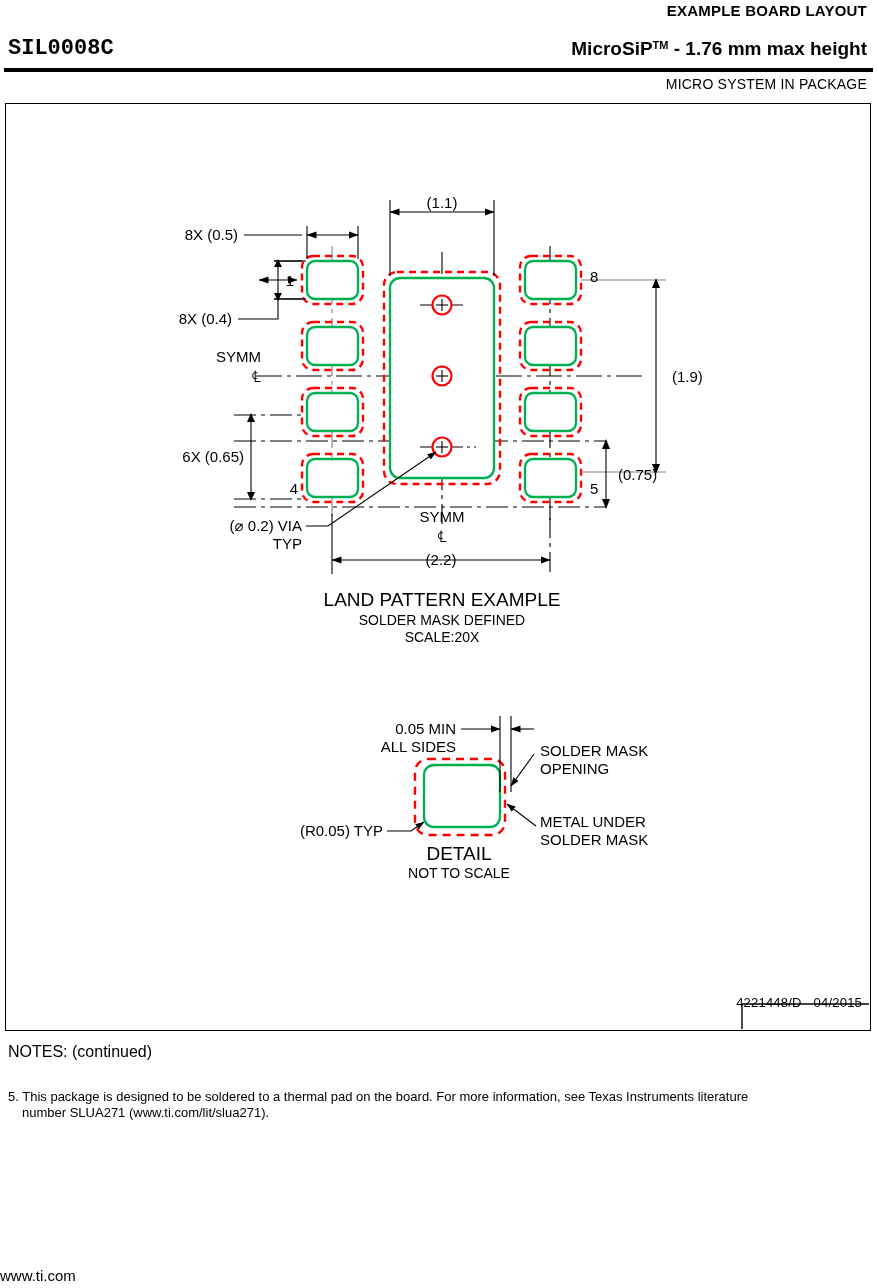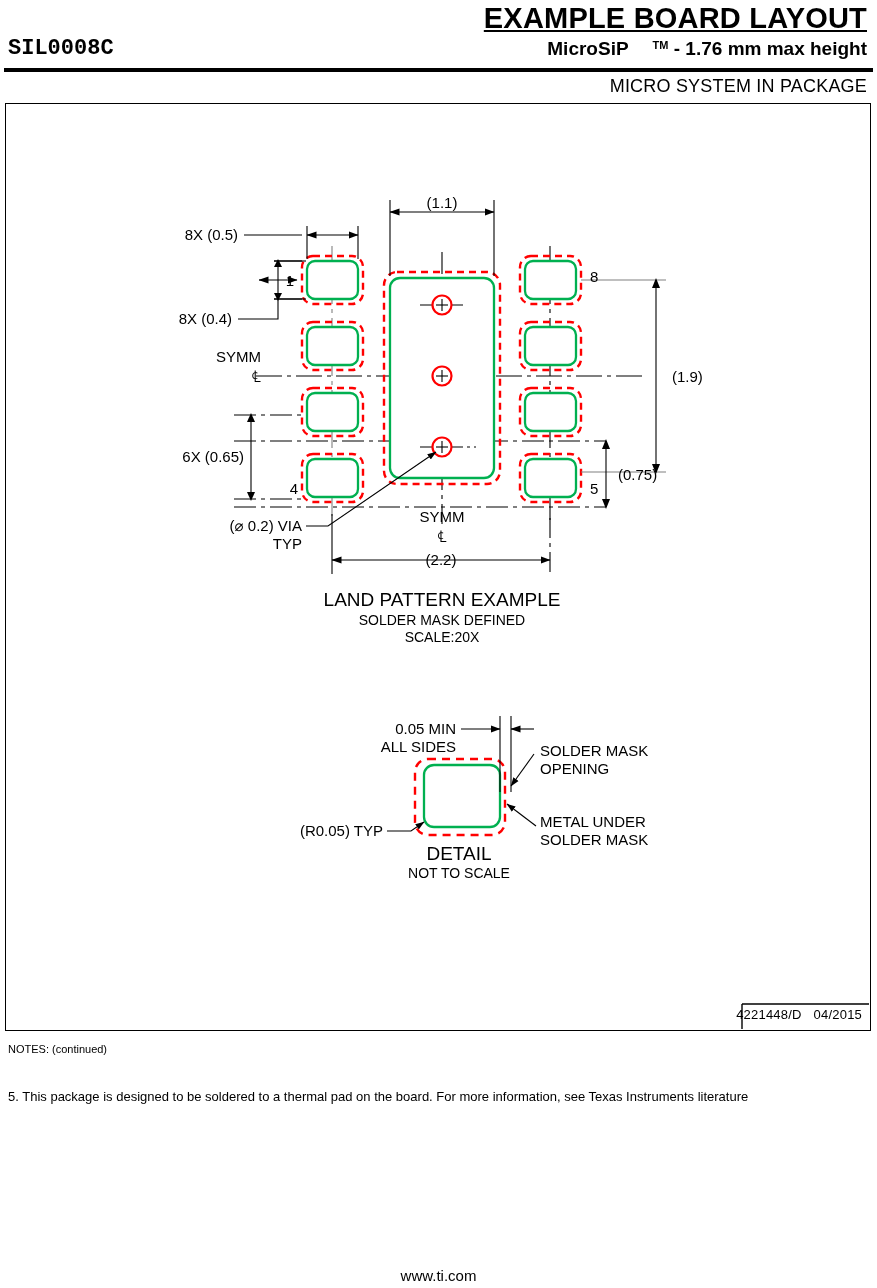--- a/index.html
+++ b/index.html
@@ -21,25 +21,24 @@
     left: 0; top: 0;
     width: 877px;
     height: 1288px;
   }
 
   
   .hdr-title {
     position: absolute;
     right: 10px;
     top: 2px;
-    font-size: 29px;
+    font-size: 15px;
     font-weight: bold;
     letter-spacing: 0.2px;
     white-space: nowrap;
-    text-decoration: underline;
   }
   .hdr-partnum {
     position: absolute;
     left: 8px;
     top: 36px;
     font-size: 22px;
     font-weight: bold;
     letter-spacing: 0px;
     white-space: nowrap;
     font-family: Liberation Mono, monospace;
@@ -49,35 +48,34 @@
     right: 10px;
     top: 38px;
     font-size: 19px;
     font-weight: bold;
     white-space: nowrap;
   }
   .hdr-pkg .tm {
     font-size: 11px;
     vertical-align: 0.55em;
     font-weight: bold;
-    padding-left: 24px;
   }
   .hdr-rule {
     position: absolute;
     left: 4px;
     top: 68px;
     width: 869px;
     height: 4px;
     background: #000;
   }
   .hdr-sub {
     position: absolute;
     right: 10px;
     top: 76px;
-    font-size: 18px;
+    font-size: 14px;
     letter-spacing: 0.2px;
     white-space: nowrap;
   }
 
   
   #frame {
     position: absolute;
     left: 5px;
     top: 103px;
     width: 866px;
@@ -87,33 +85,33 @@
     background: #fff;
   }
   #frame svg {
     display: block;
   }
 
   
   .docnum {
     position: absolute;
     right: 8px;
-    bottom: 8px;
+    bottom: 20px;
     font-size: 13px;
     white-space: nowrap;
     letter-spacing: 0.2px;
   }
   .docnum .sep { display: inline-block; width: 12px; }
 
   
   .notes-head {
     position: absolute;
     left: 8px;
     top: 1043px;
-    font-size: 11px;
+    font-size: 16px;
   }
   .note-item {
     position: absolute;
     left: 8px;
     top: 1089px;
     width: 860px;
     font-size: 13px;
     line-height: 1.25;
   }
   .note-item .note-num { }
@@ -121,21 +119,20 @@
     display: block;
     padding-left: 14px;
   }
 
   
   .footer {
     position: absolute;
     left: 0;
     top: 1267px;
     width: 877px;
-    text-align: center;
     font-size: 15px;
   }
 
   
   text {
     font-family: "Liberation Sans", sans-serif;
     fill: #000;
   }
   .dimtxt { font-size: 15px; }
   .pinnum { font-size: 15px; }
@@ -390,17 +387,18 @@
     </svg>
 
     <div class="docnum"><span>4221448/D</span><span class="sep"></span><span>04/2015</span></div>
   </div>
 
   <div class="notes-head">NOTES: (continued)</div>
 
   <div class="note-item">
     <span class="note-num">5.</span>
     <span>This package is designed to be soldered to a thermal pad on the board. For more information, see Texas Instruments literature</span>
+    <span class="note-l2">number SLUA271 (www.ti.com/lit/slua271).</span>
   </div>
 
   <div class="footer">www.ti.com</div>
 
 </div>
 
 </body></html>

